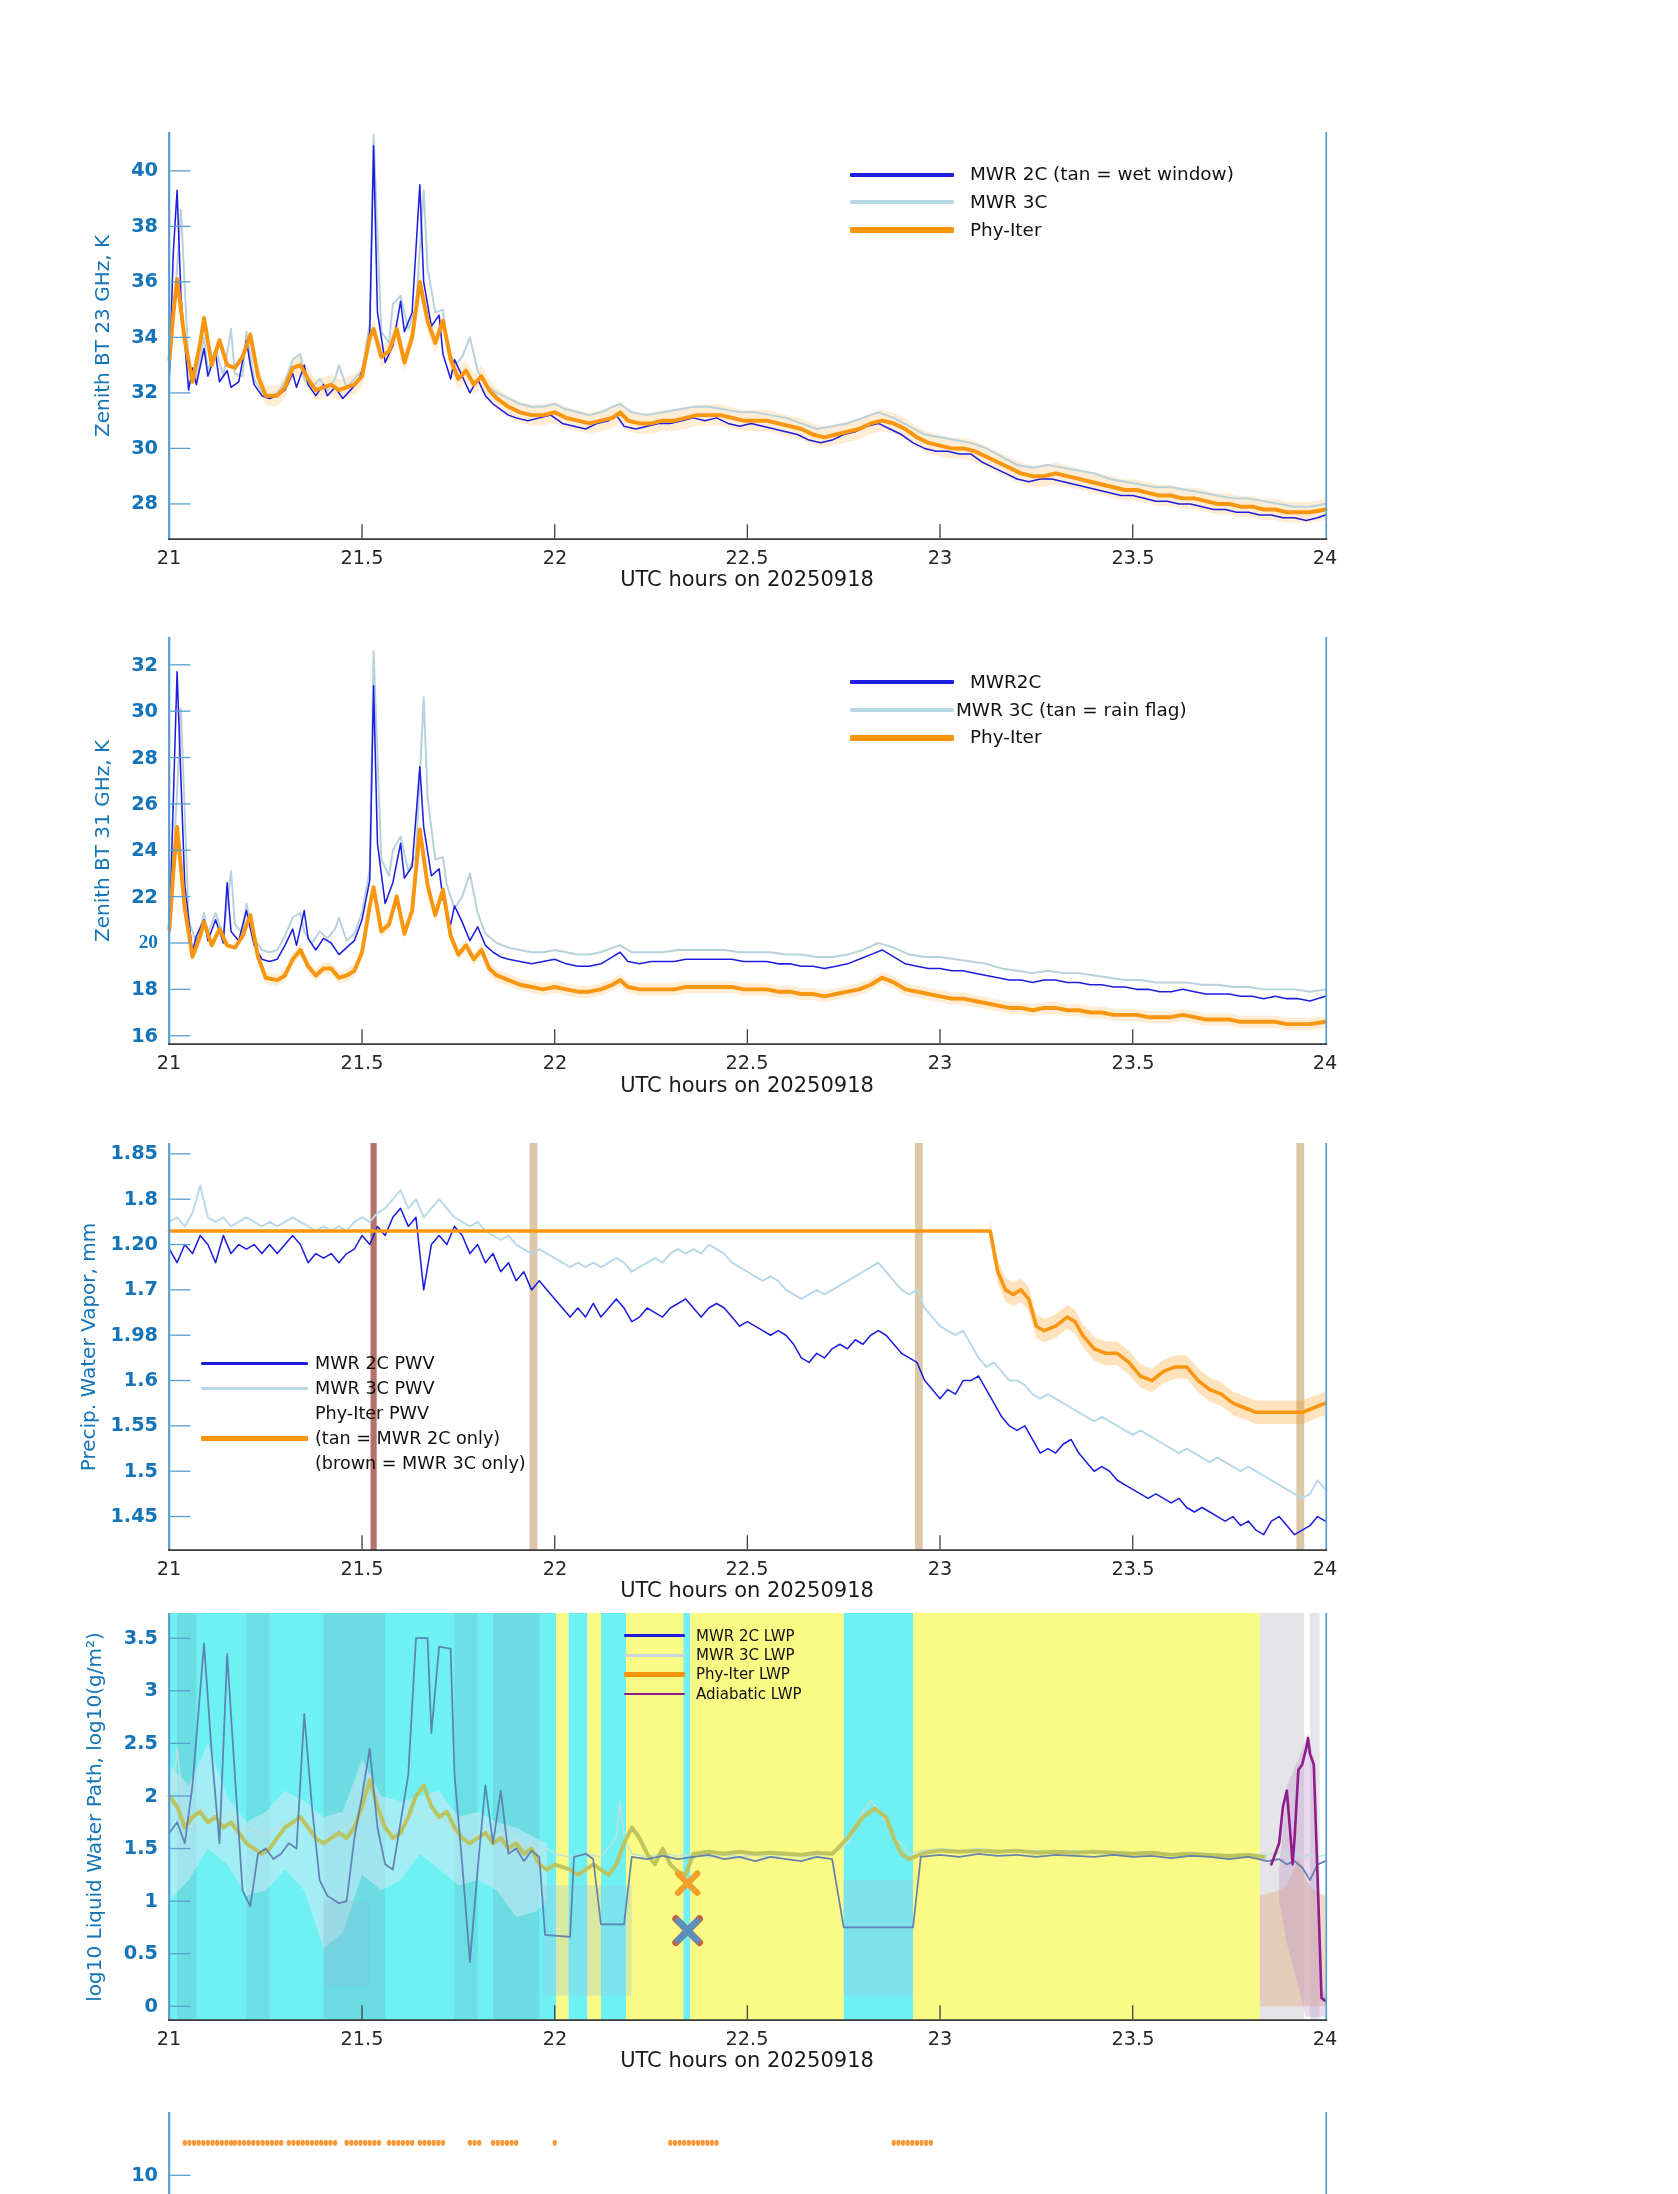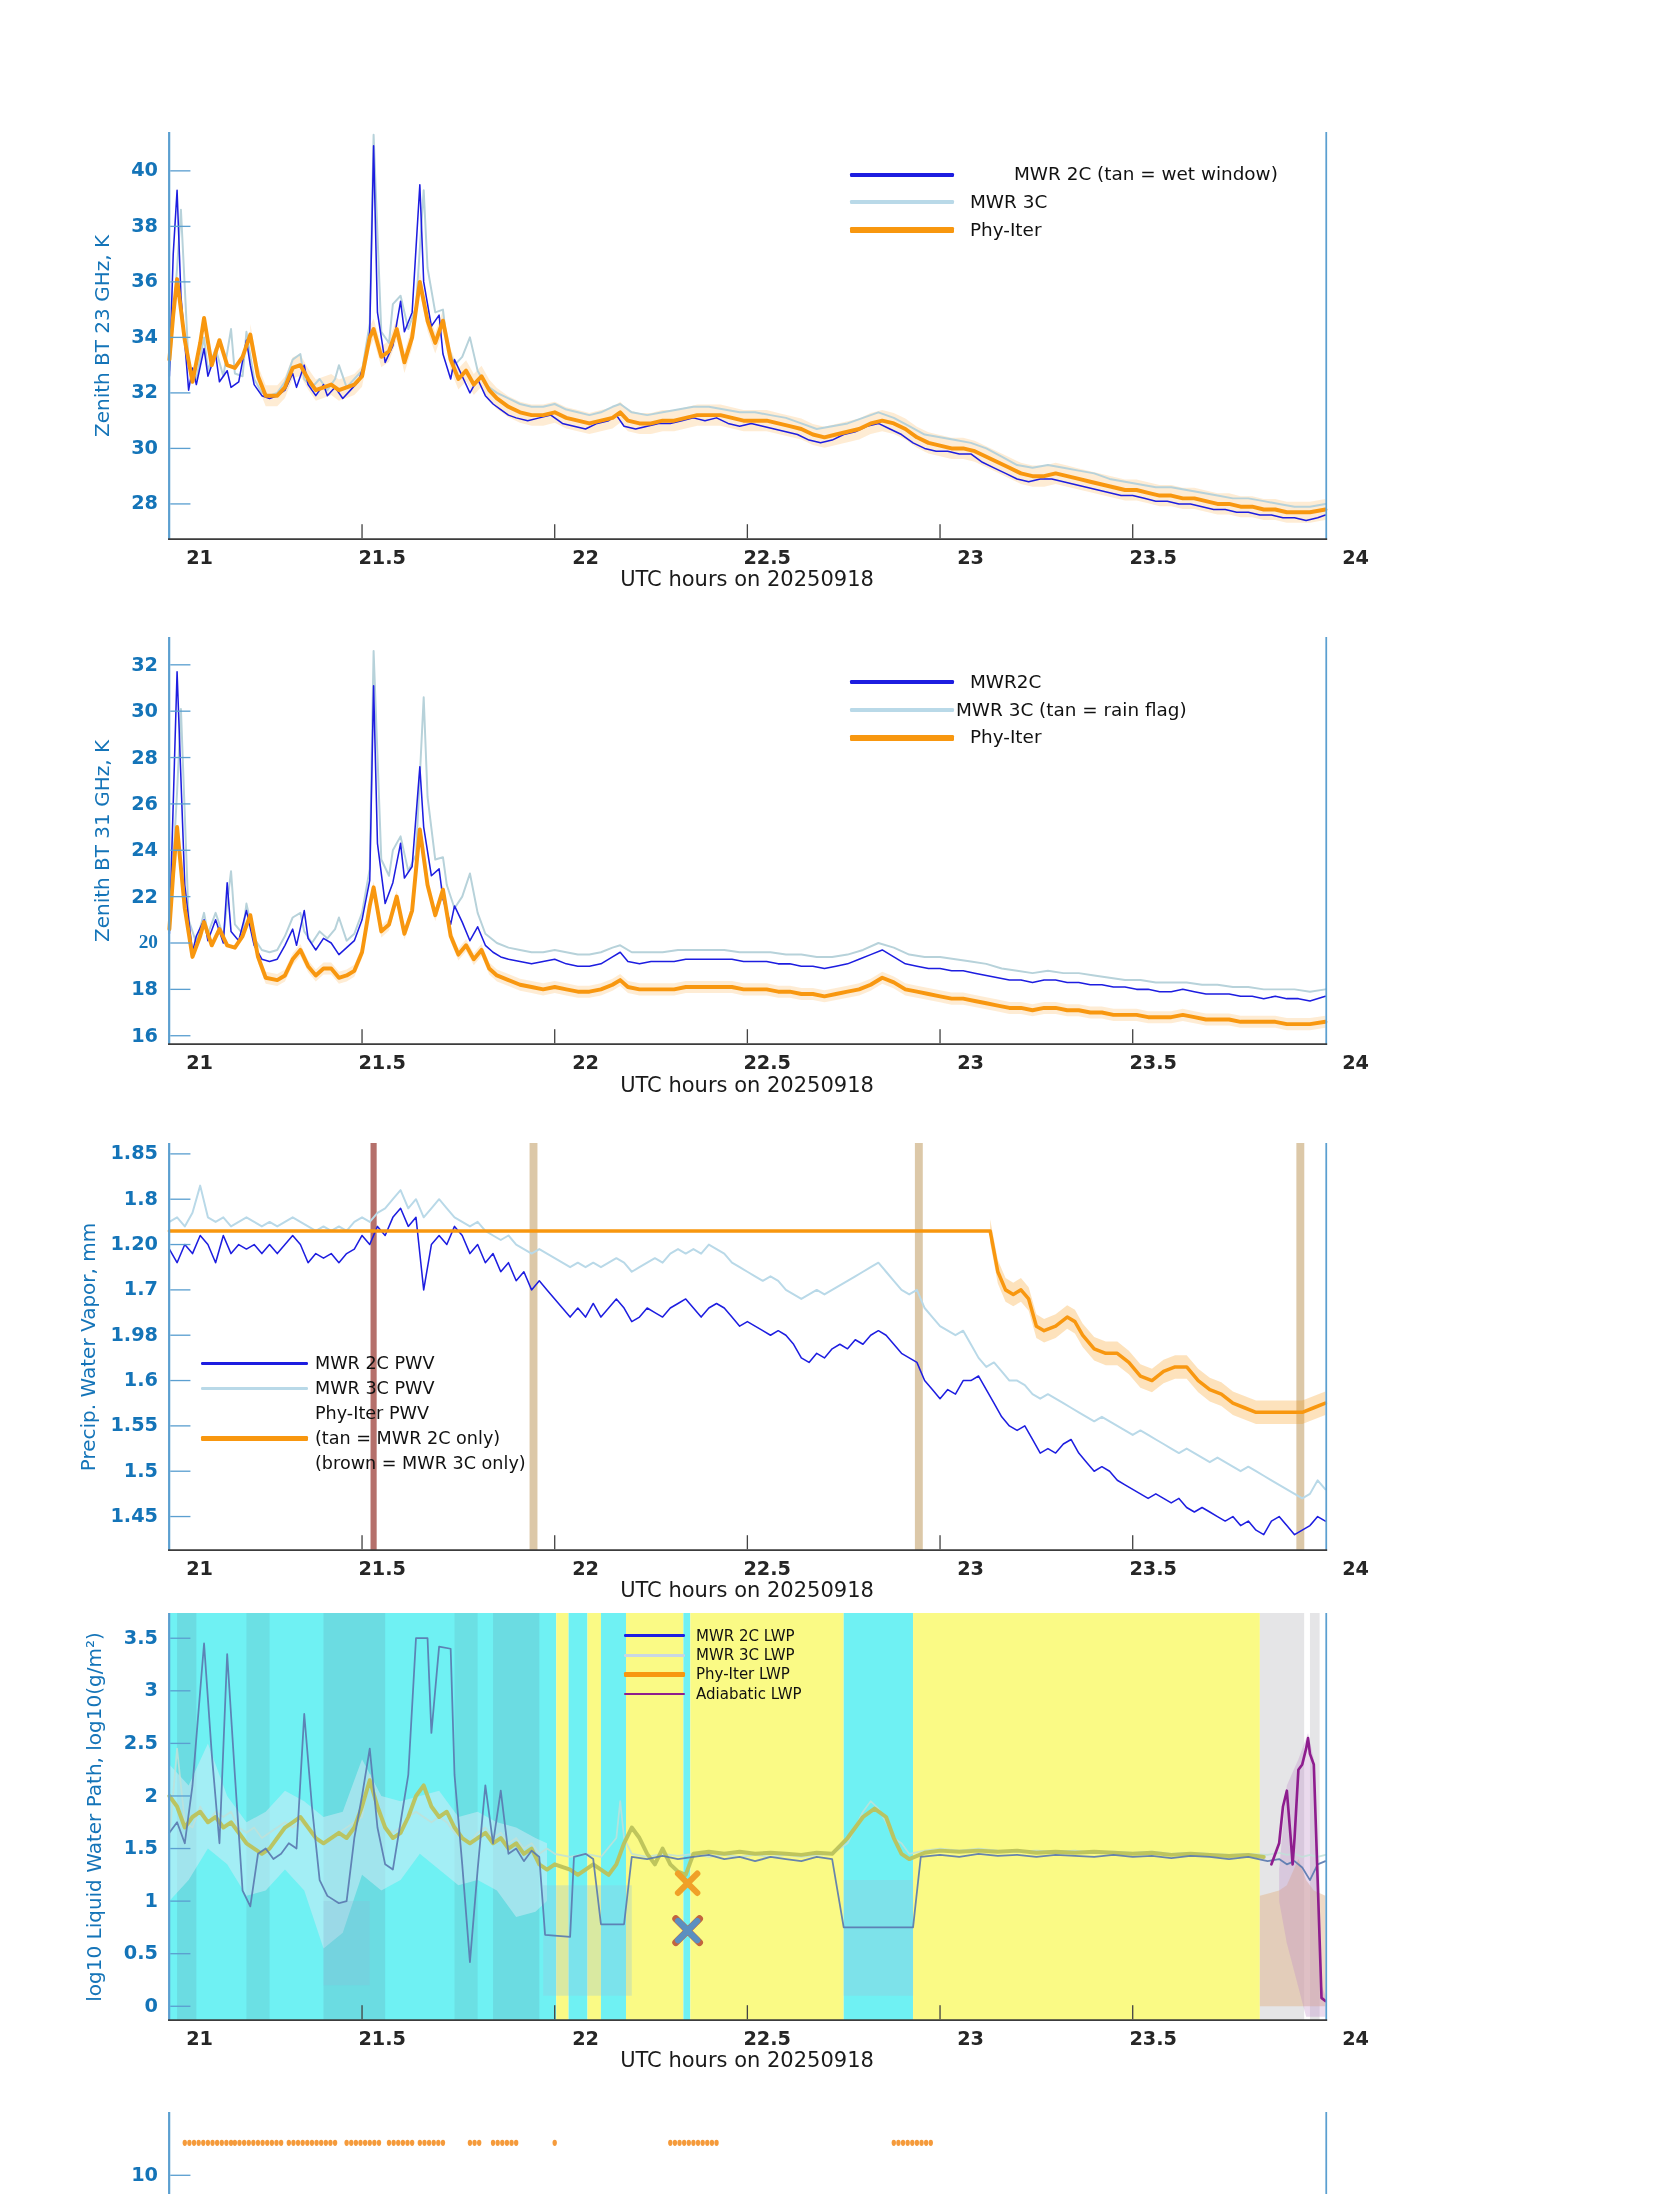--- a/index.html
+++ b/index.html
@@ -6,22 +6,22 @@
   body{width:1679px;height:2633px;position:relative;overflow:hidden;
        font-family:"DejaVu Sans","Liberation Sans",sans-serif;}
   .figure{position:absolute;left:0;top:0;width:1679px;height:2633px;}
   .plot svg{position:absolute;left:0;overflow:hidden;}
   .ylabel{position:absolute;color:#1474b8;font-size:20px;font-weight:500;
           transform:translate(-50%,-50%) rotate(-90deg);white-space:nowrap;}
   .xlabel{position:absolute;left:169px;width:1156px;text-align:center;
           color:#1a1a1a;font-size:21px;font-weight:500;white-space:nowrap;}
   .ytick{position:absolute;width:83px;text-align:right;color:#1474b8;
          font-size:19.3px;font-weight:700;}
-  .xtick{position:absolute;width:88px;text-align:right;color:#262626;
-         font-size:19.3px;font-weight:700;}
+  .xtick{position:absolute;width:88px;text-align:center;color:#262626;
+         font-size:19.3px;font-weight:400;}
   .leg-line{position:absolute;border-radius:1.3px;}
   .leg-text{position:absolute;color:#111;white-space:nowrap;}
 </style>
 </head>
 <body>
 
 <div class="figure">
 
   <section class="plot">
     <div class="ylabel" style="left:102px;top:336px;">Zenith BT 23 GHz, K</div>
@@ -801,21 +801,21 @@
     <div class="ytick" style="left: 75px; top: 214px;">38</div>
     <div class="ytick" style="left: 75px; top: 158px;">40</div>
     <div class="xtick" style="left: 125px; top: 546px;">21</div>
     <div class="xtick" style="left: 318px; top: 546px;">21.5</div>
     <div class="xtick" style="left: 511px; top: 546px;">22</div>
     <div class="xtick" style="left: 703px; top: 546px;">22.5</div>
     <div class="xtick" style="left: 896px; top: 546px;">23</div>
     <div class="xtick" style="left: 1089px; top: 546px;">23.5</div>
     <div class="xtick" style="left: 1281px; top: 546px;">24</div>
     <div class="leg-line" style="left: 850px; top: 173px; width: 104px; height: 4px; background: rgb(29, 29, 224);"></div>
-    <div class="leg-text" style="left: 970px; top: 163px; font-size: 18.4px; margin-left: 44px;">MWR 2C (tan = wet window)</div>
+    <div class="leg-text" style="left: 970px; top: 163px; font-size: 18.4px;">MWR 2C (tan = wet window)</div>
     <div class="leg-line" style="left: 850px; top: 200px; width: 104px; height: 4px; background: rgb(185, 217, 232);"></div>
     <div class="leg-text" style="left: 970px; top: 191px; font-size: 18.4px;">MWR 3C</div>
     <div class="leg-line" style="left: 850px; top: 227px; width: 104px; height: 5.7px; background: rgb(248, 151, 15);"></div>
     <div class="leg-text" style="left: 970px; top: 219px; font-size: 18.4px;">Phy-Iter</div>
     <div class="ytick" style="left: 75px; top: 1024px;">16</div>
     <div class="ytick" style="left: 75px; top: 977px;">18</div>
     <div class="ytick" style="left: 75px; top: 931px; font-family: Liberation Serif, serif;">20</div>
     <div class="ytick" style="left: 75px; top: 885px;">22</div>
     <div class="ytick" style="left: 75px; top: 838px;">24</div>
     <div class="ytick" style="left: 75px; top: 792px;">26</div>

